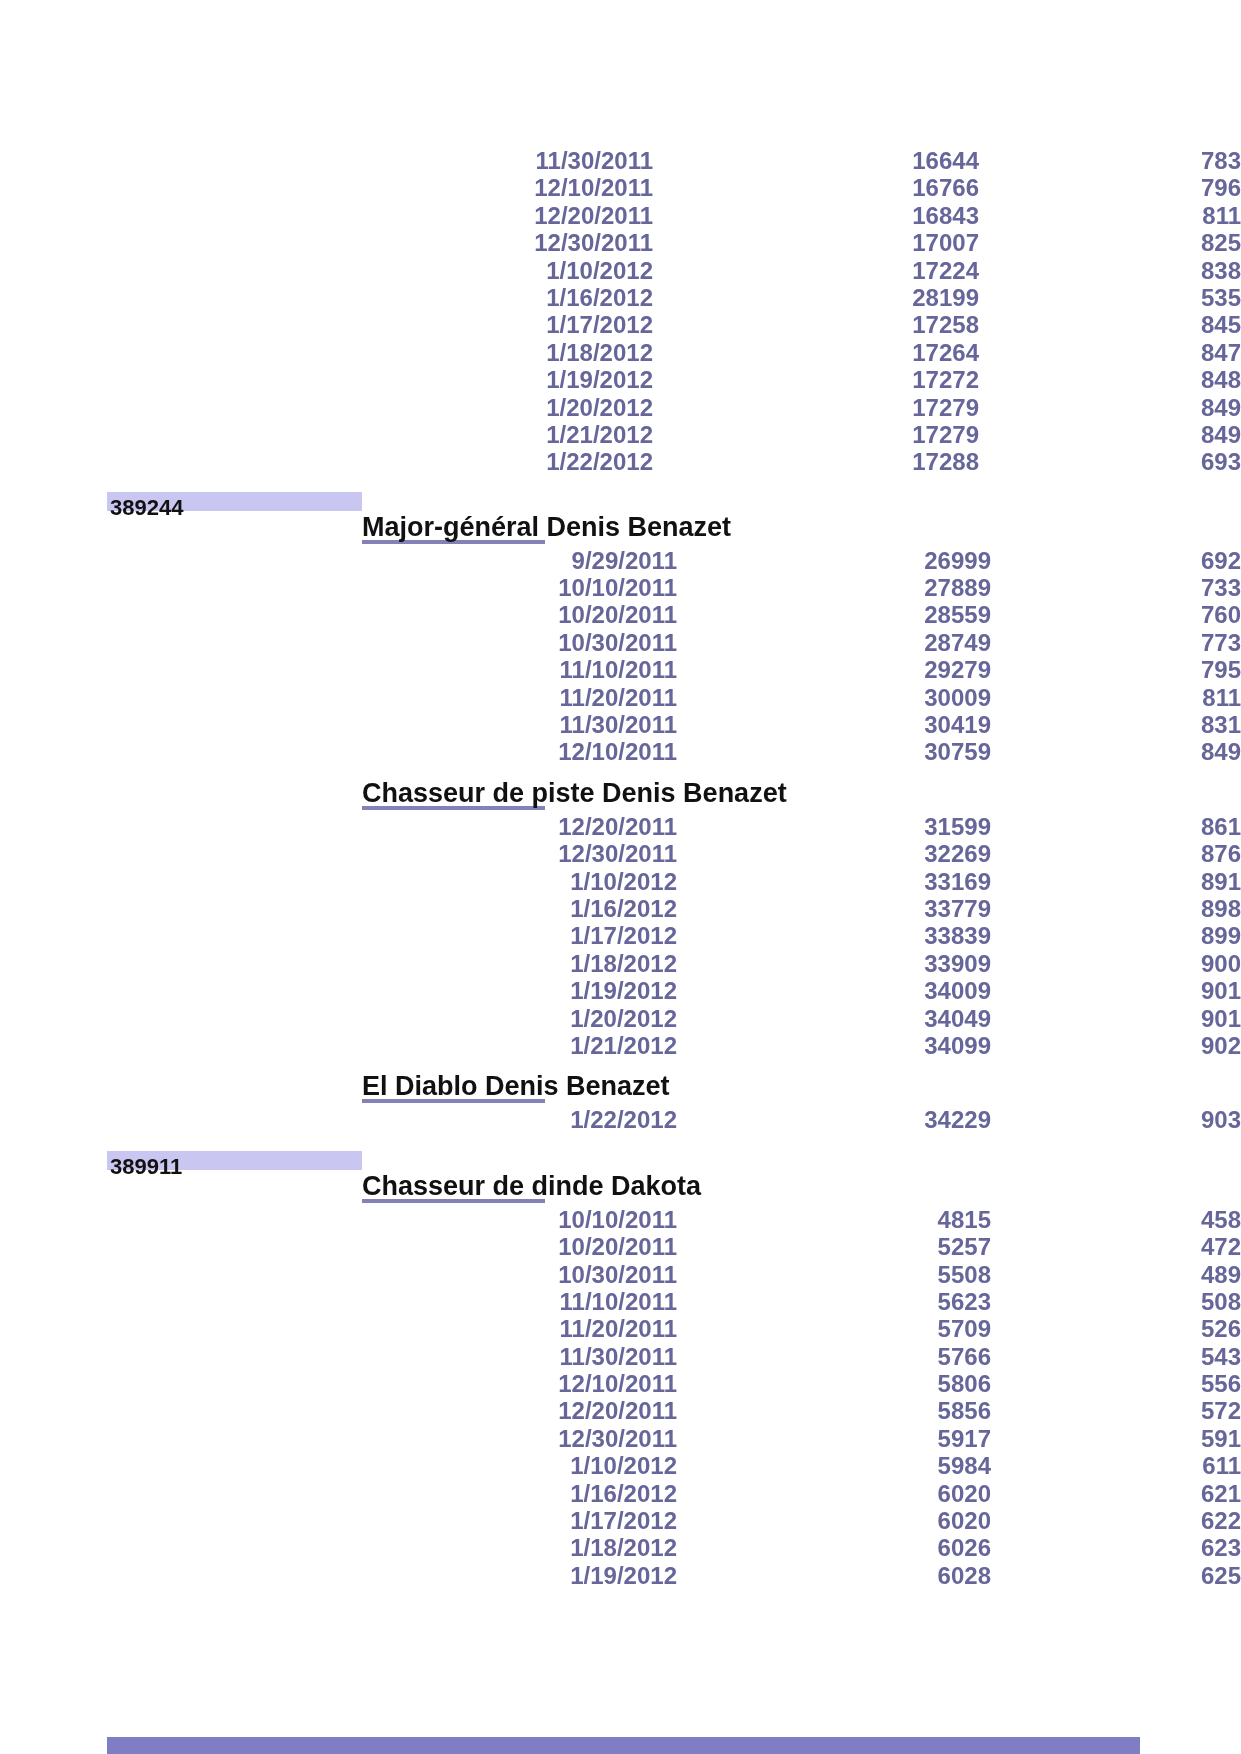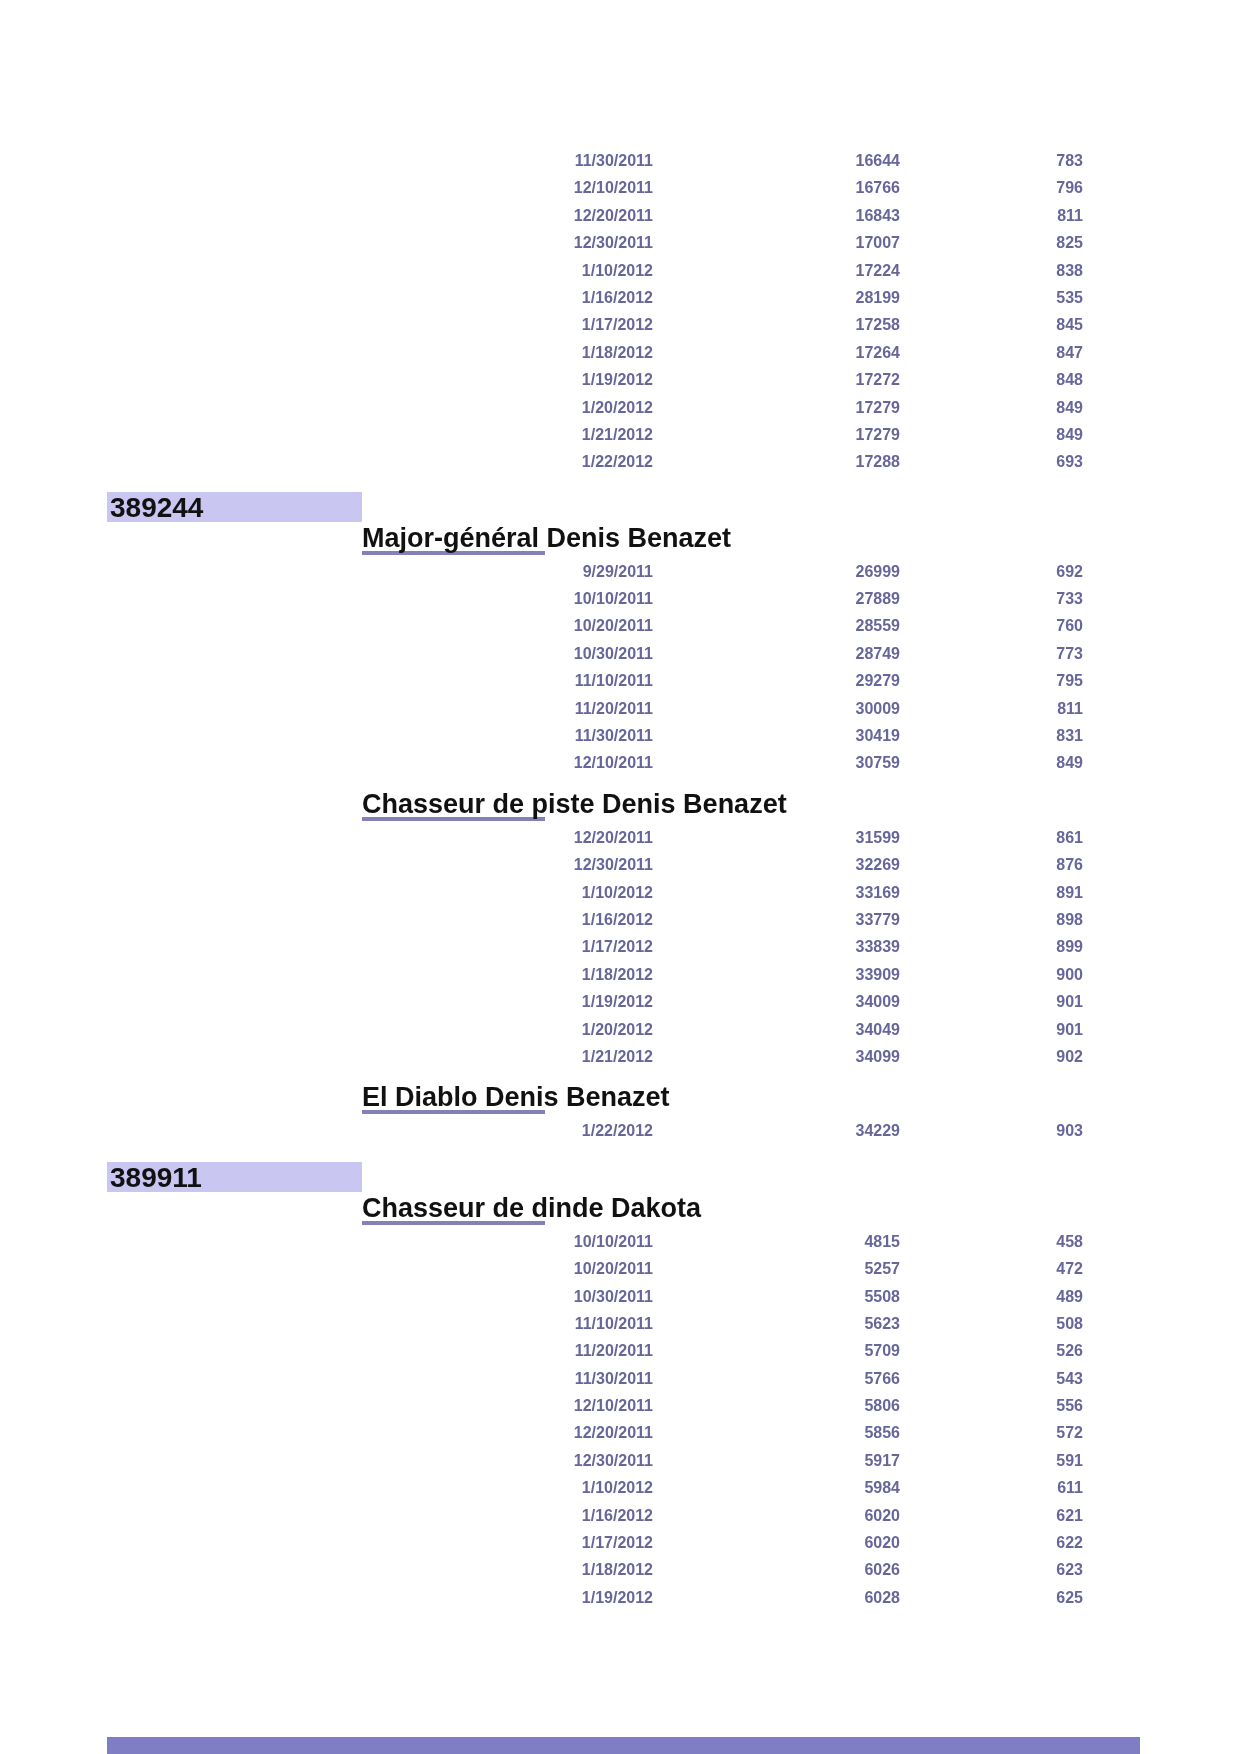--- a/index.html
+++ b/index.html
@@ -13,52 +13,53 @@
     box-sizing: border-box;
     padding-top: 147px;
     overflow: hidden;
   }
   .rows-block { }
   .row {
     display: flex;
     margin-left: 362px;
     height: 27.4px;
     line-height: 27.4px;
-    font-size: 16px;
+    font-size: 24px;
     color: var(--data-text, #67669A);
+    justify-content: space-between;
   }
   .cell { text-align: right; white-space: pre; }
   .cell.date { width: 291px; }
   .cell.v1   { width: 247px; }
   .cell.v2   { width: 183px; }
   .section-id-cell {
     margin: 16px 0 0 107px;
     width: 255px;
-    height: 30px;
+    height: 19px;
     line-height: 31px;
     box-sizing: border-box;
     padding-left: 3px;
     background: var(--highlight, #CAC6F2);
     color: var(--header-text, #111111);
-    font-size: 28px;
+    font-size: 22px;
   }
   #sections .section:nth-child(2) .section-id-cell { margin-top: 17px; }
   .subheader {
     margin: 3px 0 0 362px;
     width: 183px;
     border-bottom: 4px solid var(--underline, #8381B5);
   }
   .subheader .subheader-text {
     display: inline-block;
     font-size: 27px;
     line-height: 26px;
     color: var(--header-text, #111111);
     white-space: nowrap;
   }
-  .subheader + .rows-block { margin-top: 3px; }
+  .subheader + .rows-block { margin-top: 3px; padding-left: 24px; }
   .rows-block + .subheader { margin-top: 14px; text-align: right; }
   .bottom-bar {
     position: absolute;
     left: 107px;
     bottom: 0;
     width: 1033px;
     height: 17px;
     background: var(--bottom-bar, #7F7DC3);
   }
 </style>

